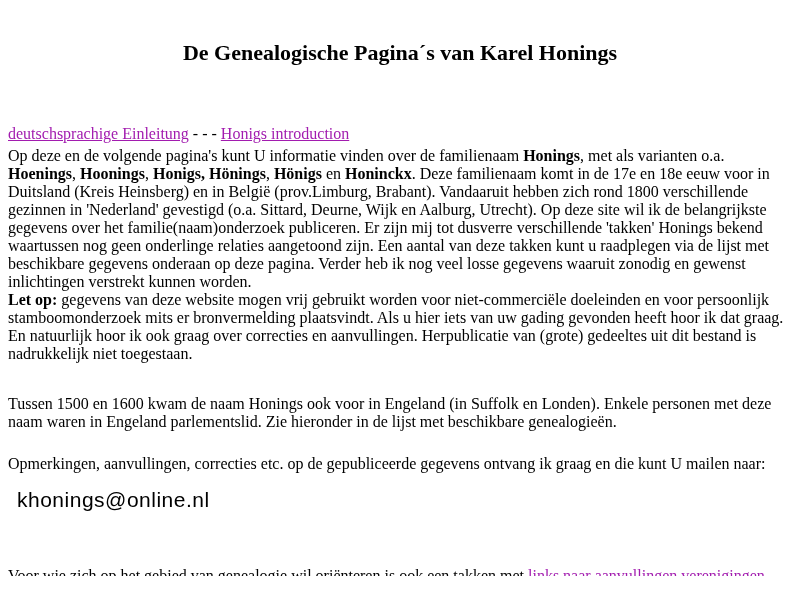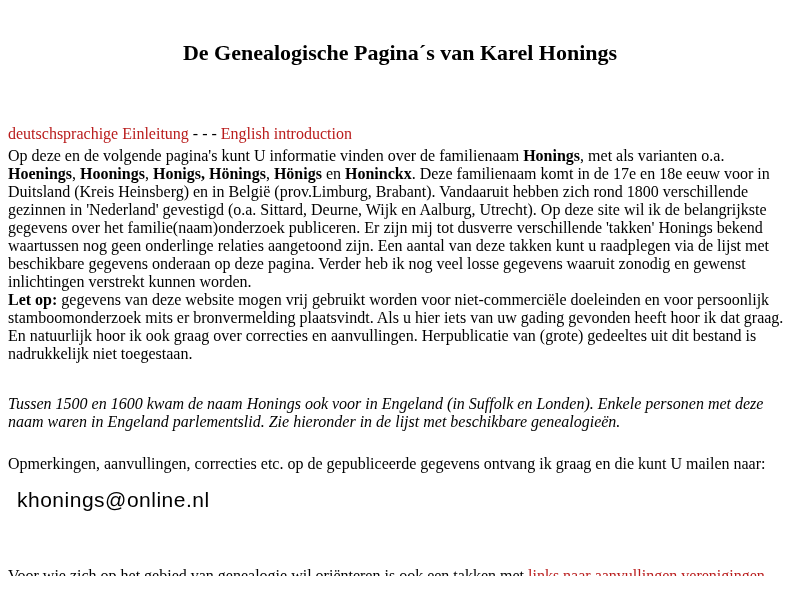--- a/index.html
+++ b/index.html
@@ -23,25 +23,26 @@
   }
   p.nav-row {
     margin: 59px 0 0 0;
     line-height: 18px;
   }
   p.body-text {
     margin: 0;
     line-height: 18px;
   }
   p.intro-paragraph   { margin-top: 4px; }
-  p.england-paragraph { margin-top: 32px; font-style: italic; }
+  p.england-paragraph { margin-top: 32px; }
   p.remarks-paragraph { margin-top: 24px; }
   p.links-paragraph   { margin-top: 52px; }
   a {
-    color: #b91c1c;
+    color: #a21caf;
+    text-decoration: underline;
     cursor: pointer;
     text-align: center;
   }
   .email-image {
     margin: 12px 0 0 9px;
     font-family: "Liberation Sans", "DejaVu Sans", sans-serif;
     font-size: 21px;
     line-height: 30px;
     color: #000000;
     letter-spacing: 0.5px;
@@ -49,21 +50,21 @@
   b { font-weight: bold; }
 </style>
 </head>
 <body>
 
 <div class="viewport">
   <div class="content">
 
     <h1 class="page-title">De Genealogische Pagina´s van Karel Honings</h1>
 
-    <p class="nav-row"><a>deutschsprachige Einleitung</a><span> - - - </span><a>English introduction</a></p>
+    <p class="nav-row"><a>deutschsprachige Einleitung</a><span> - - - </span><a>Honigs introduction</a></p>
 
     <p class="body-text intro-paragraph"><span>Op deze en de volgende pagina's kunt U informatie vinden over de familienaam </span><b>Honings</b><span>, met als varianten o.a. </span><b>Hoenings</b><span>, </span><b>Hoonings</b><span>, </span><b>Honigs, Hönings</b><span>, </span><b>Hönigs</b><span> en </span><b>Honinckx</b><span>. Deze familienaam komt in de 17e en 18e eeuw voor in Duitsland (Kreis Heinsberg) en in België (prov.Limburg, Brabant). Vandaaruit hebben zich rond 1800 verschillende gezinnen in 'Nederland' gevestigd (o.a. Sittard, Deurne, Wijk en Aalburg, Utrecht). Op deze site wil ik de belangrijkste gegevens over het familie(naam)onderzoek publiceren. Er zijn mij tot dusverre verschillende 'takken' Honings bekend waartussen nog geen onderlinge relaties aangetoond zijn. Een aantal van deze takken kunt u raadplegen via de lijst met beschikbare gegevens onderaan op deze pagina. Verder heb ik nog veel losse gegevens waaruit zonodig en gewenst inlichtingen verstrekt kunnen worden.</span><br><b>Let op:</b><span> gegevens van deze website mogen vrij gebruikt worden voor niet-commerciële doeleinden en voor persoonlijk stamboomonderzoek mits er bronvermelding plaatsvindt. Als u hier iets van uw gading gevonden heeft hoor ik dat graag. En natuurlijk hoor ik ook graag over correcties en aanvullingen. Herpublicatie van (grote) gedeeltes uit dit bestand is nadrukkelijk niet toegestaan.</span></p>
 
     <p class="body-text england-paragraph">Tussen 1500 en 1600 kwam de naam Honings ook voor in Engeland (in Suffolk en Londen). Enkele personen met deze naam waren in Engeland parlementslid. Zie hieronder in de lijst met beschikbare genealogieën.</p>
 
     <p class="body-text remarks-paragraph">Opmerkingen, aanvullingen, correcties etc. op de gepubliceerde gegevens ontvang ik graag en die kunt U mailen naar:</p>
 
     <div class="email-image">khonings@online.nl</div>
 
     <p class="body-text links-paragraph"><span>Voor wie zich op het gebied van genealogie wil oriënteren is ook een takken met </span><a>links naar aanvullingen verenigingen</a><span> beschikbaar.</span></p>

